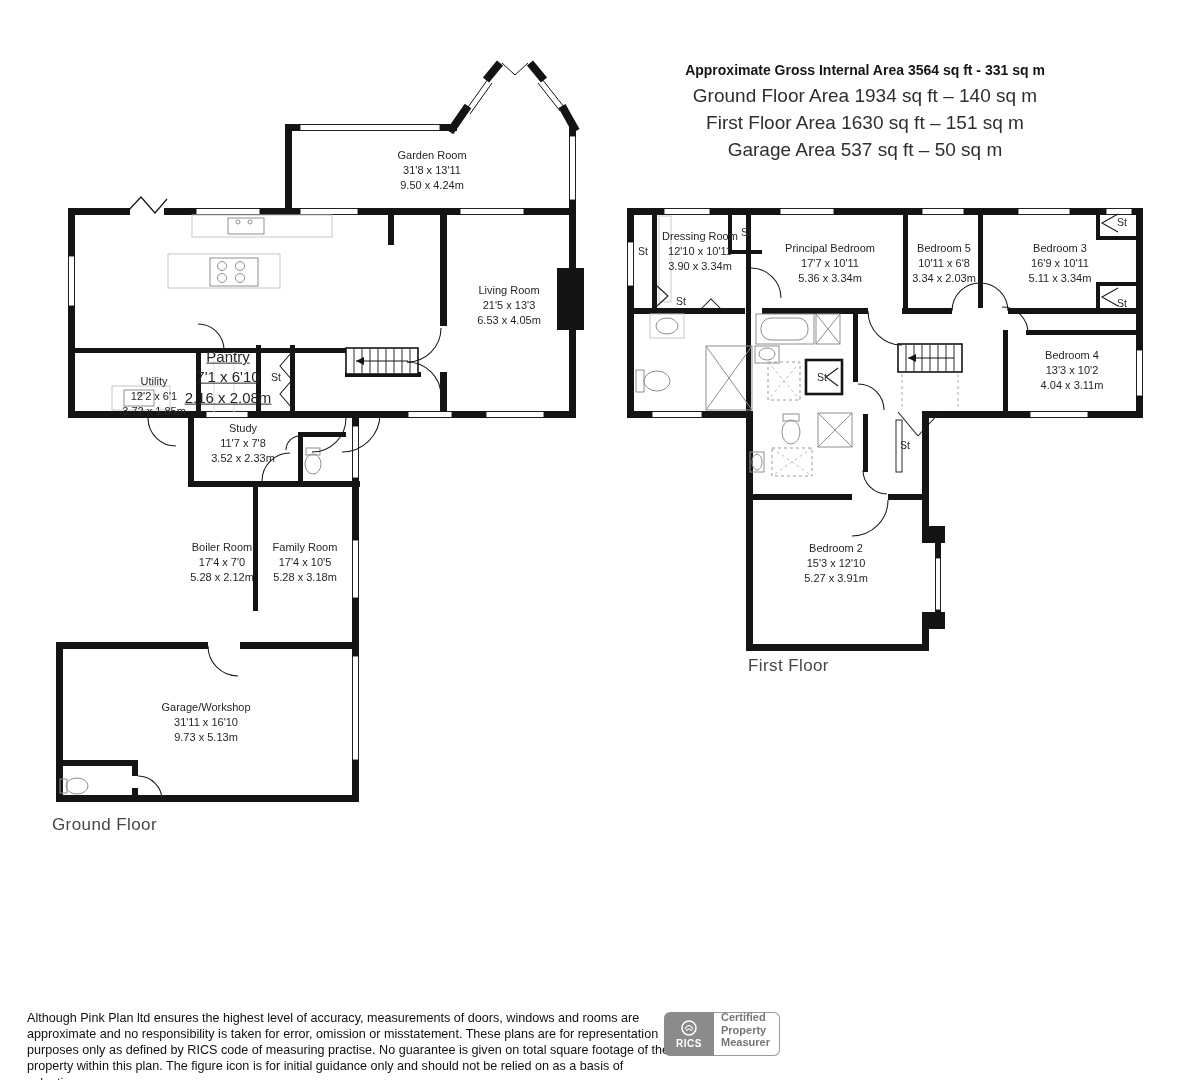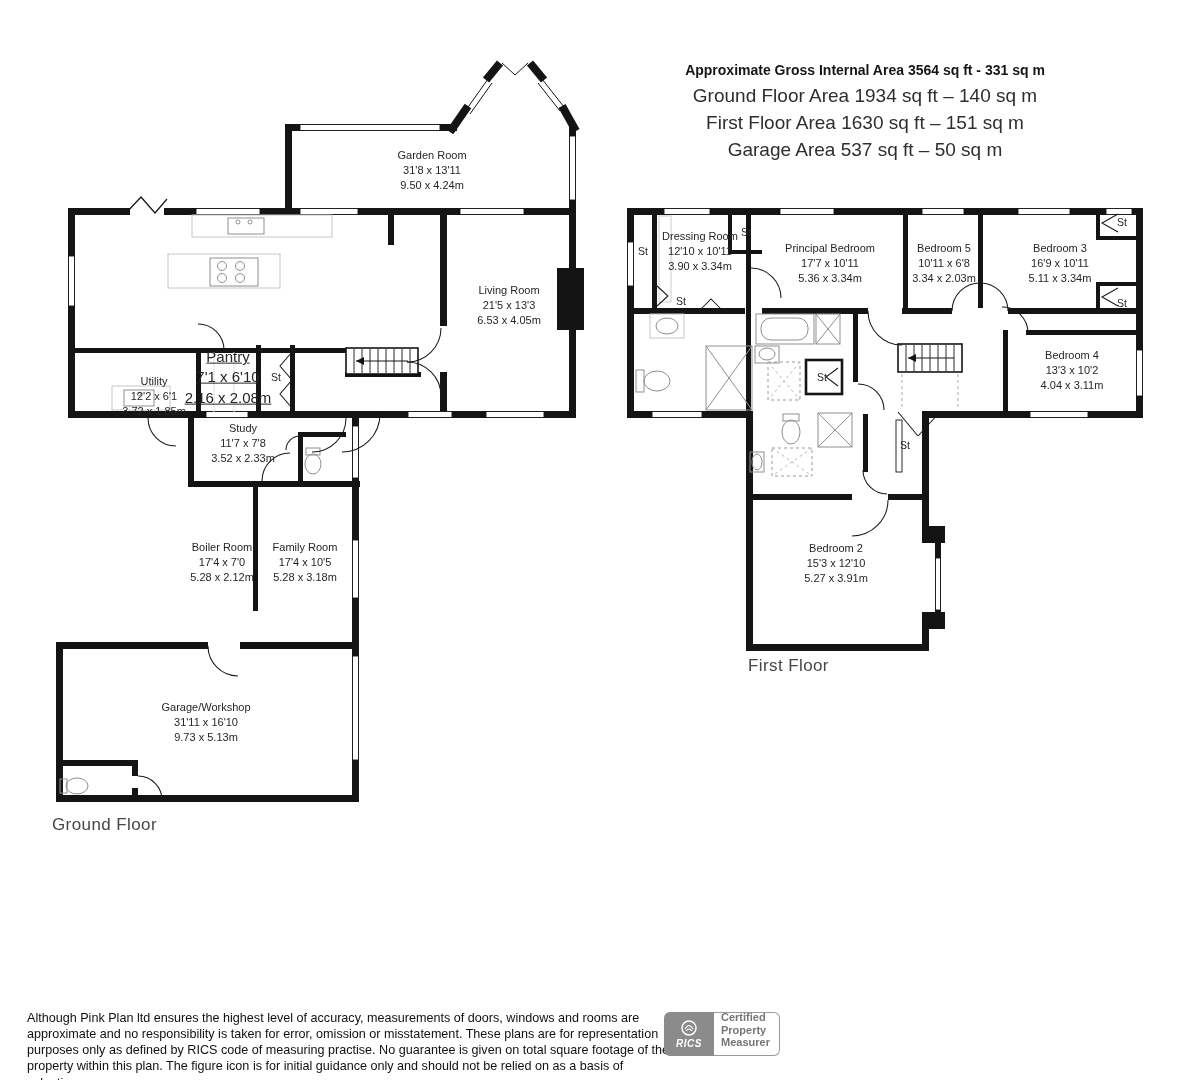--- a/index.html
+++ b/index.html
@@ -20,21 +20,21 @@
   .st-label{position:absolute;transform:translate(-50%,-50%);font-size:10.5px;color:#262626;}
   .floor-caption{position:absolute;font-size:17px;color:#474747;letter-spacing:.4px;}
 
   
   .brand-row{position:absolute;left:28px;top:944px;display:flex;align-items:center;}
   .brand-text{margin-left:14px;font-size:16px;letter-spacing:5px;color:#e8516e;}
   .disclaimer{position:absolute;left:27px;top:997px;width:648px;font-size:12.6px;
               line-height:1.29;color:#101010;}
   .rics-badge{position:absolute;left:664px;top:1012px;display:flex;height:44px;}
   .rics-left{width:50px;background:#8b8b8b;border-radius:6px 0 0 6px;display:flex;
-             flex-direction:column;align-items:center;justify-content:center;font-style:italic;}
+             flex-direction:column;align-items:center;justify-content:center;}
   .rics-name{color:#fff;font-weight:bold;font-size:10px;letter-spacing:.5px;margin-top:1px;}
   .rics-right{border:1.5px solid #9a9a9a;border-left:none;border-radius:0 6px 6px 0;
               background:#fff;display:flex;flex-direction:column;justify-content:center;
               padding:0 9px 8px 7px;}
   .rics-right span{font-size:11px;font-weight:bold;color:#767676;line-height:1.18;}
   .cheffins{position:absolute;left:1026px;top:1008px;width:141px;height:54px;
             box-sizing:border-box;background:#1b2547;border:3px solid #eda63f;
             box-shadow:0 0 0 3px #1b2547;display:flex;align-items:center;justify-content:center;}
   .cheffins span{color:#fff;font-weight:bold;font-size:23px;letter-spacing:.5px;transform:scaleX(.94);}
 </style>

